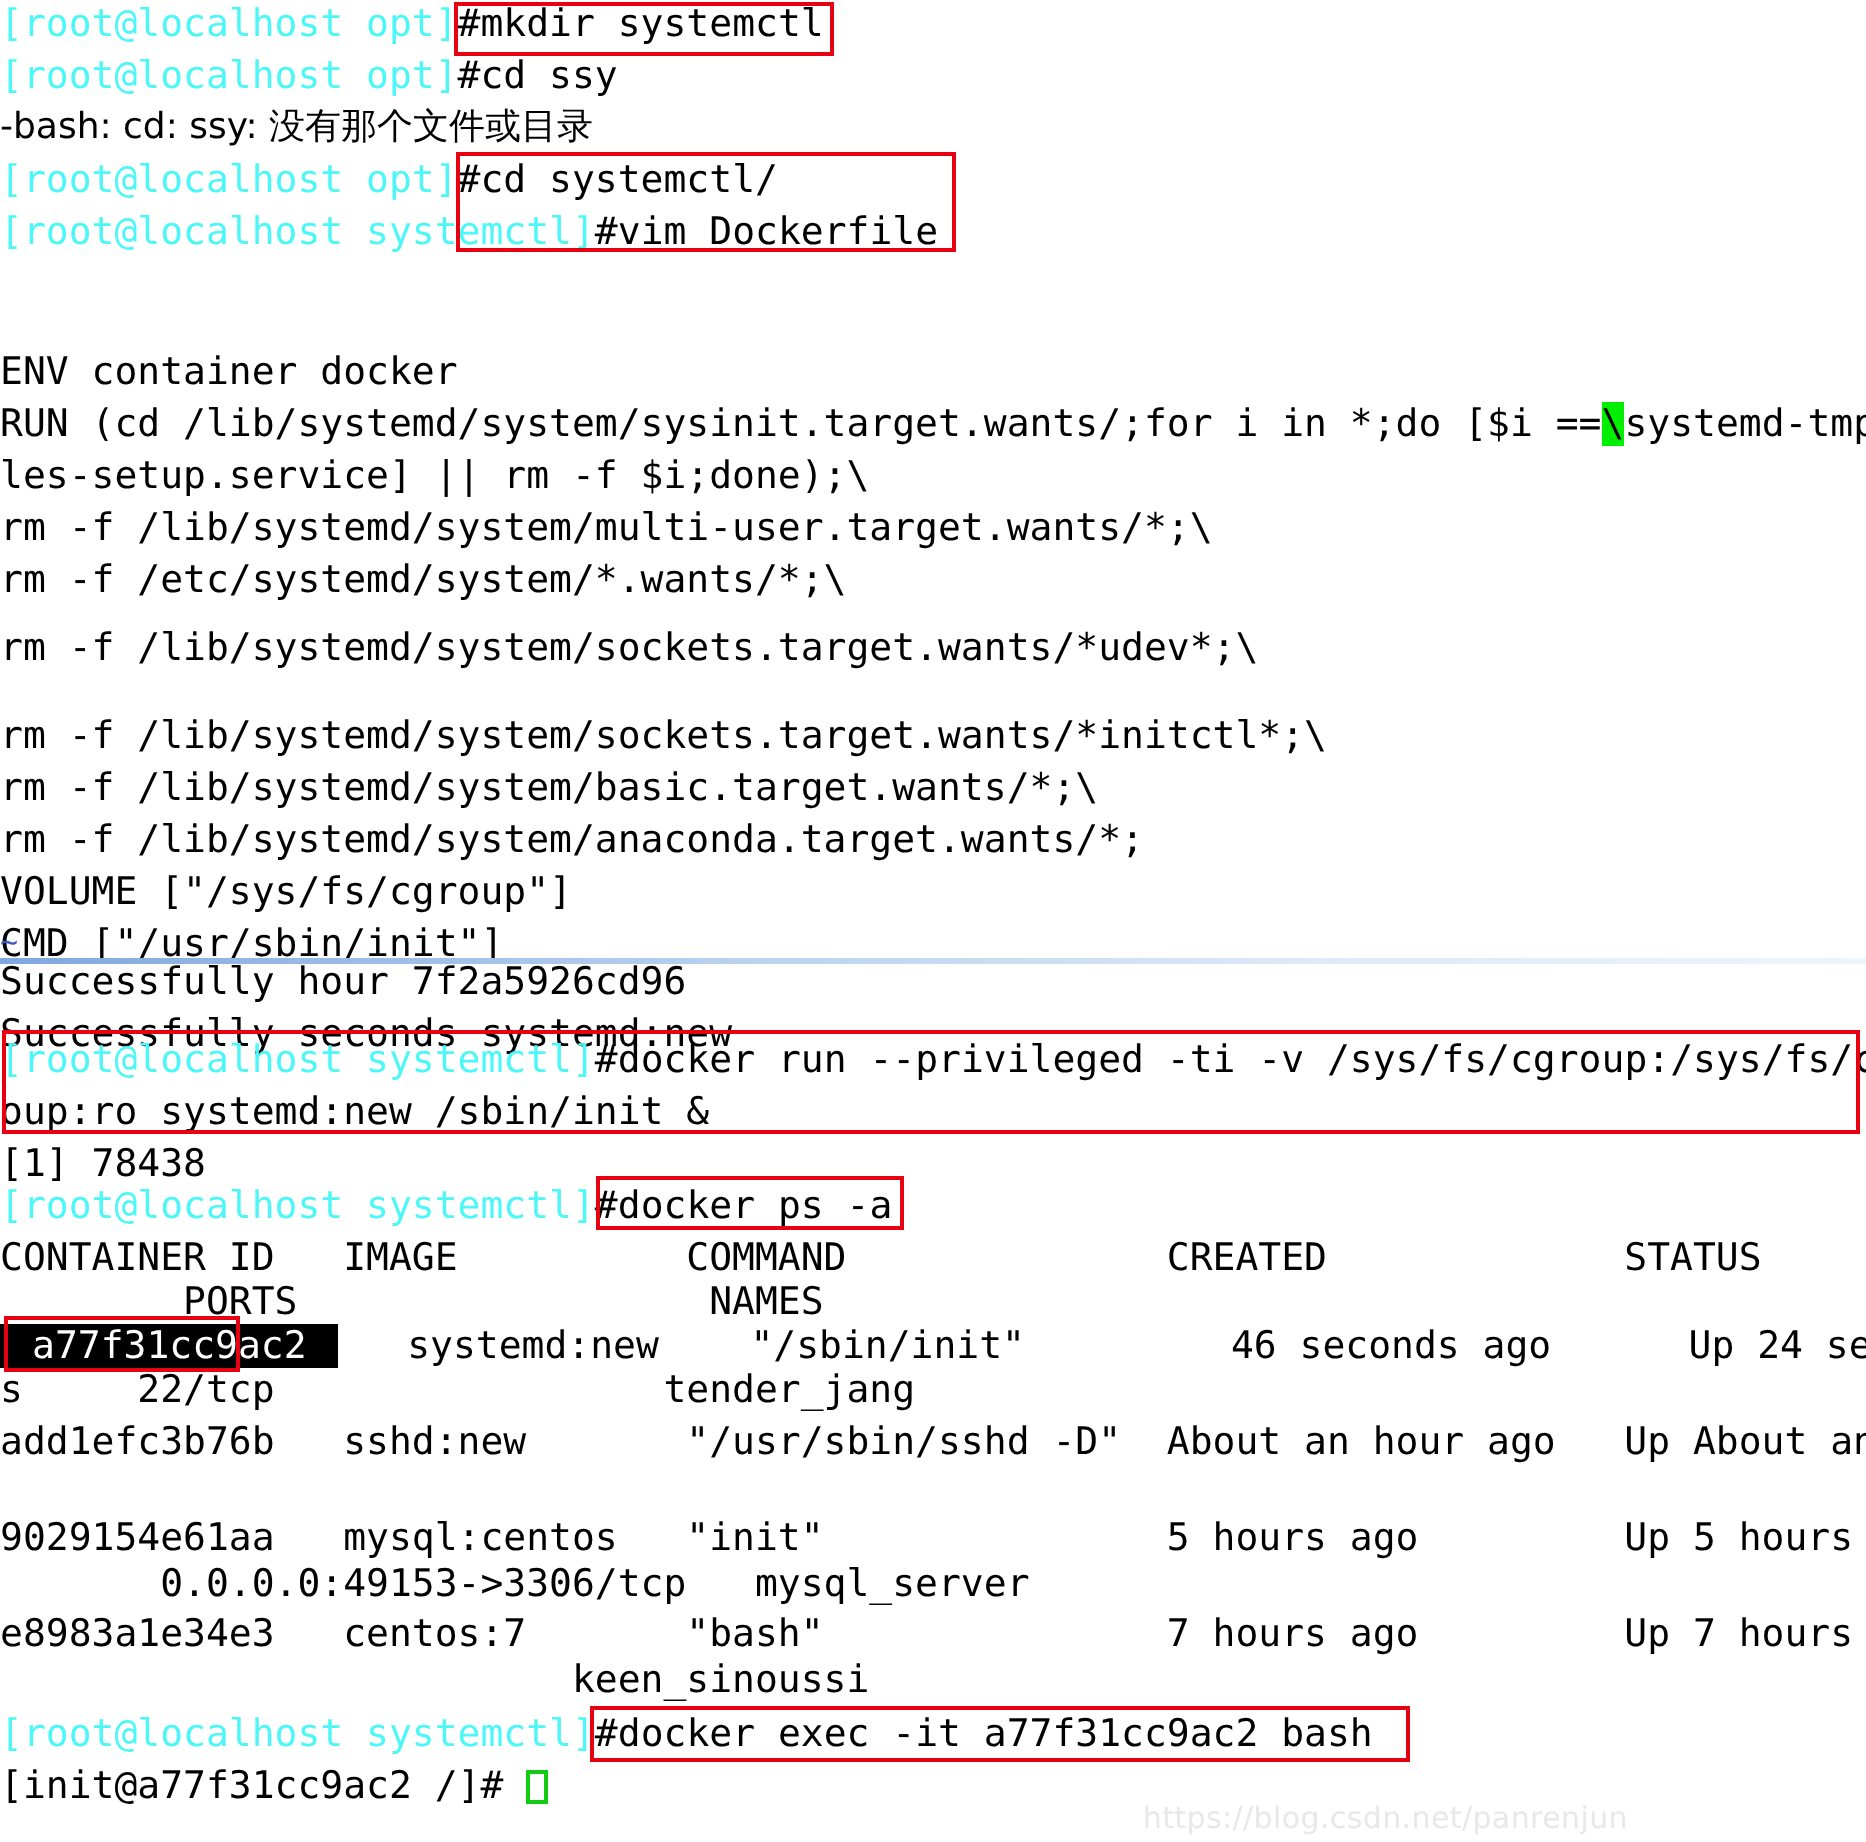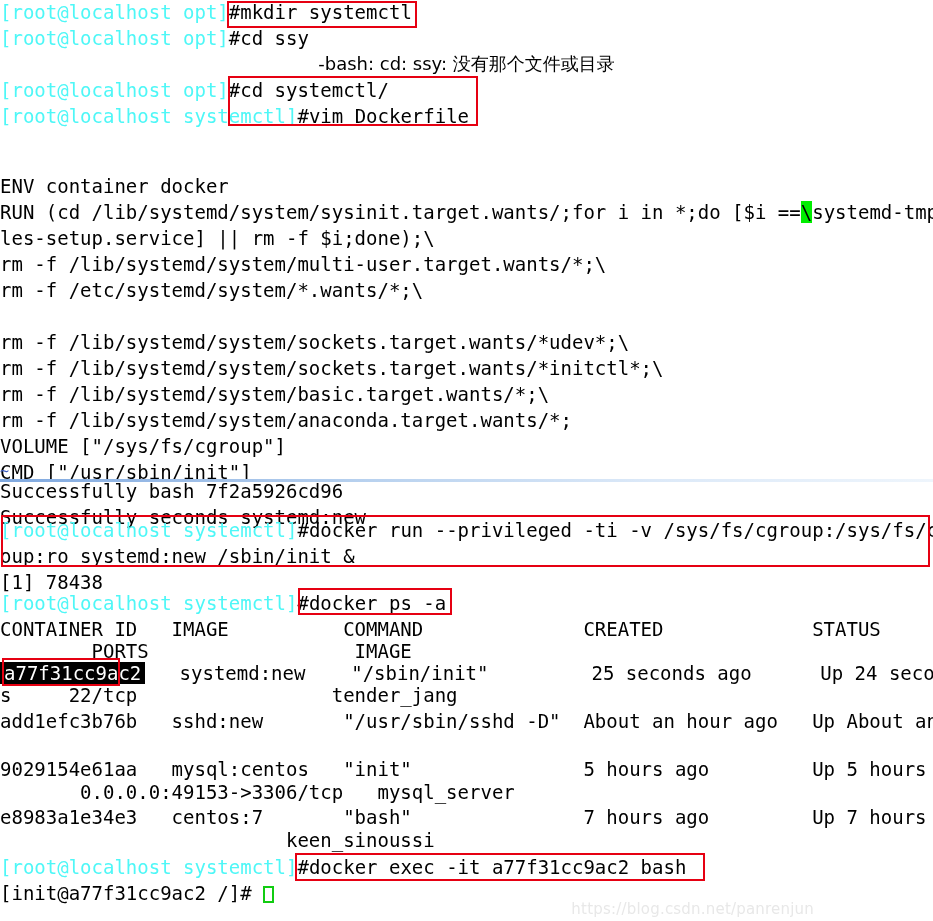--- a/index.html
+++ b/index.html
@@ -41,21 +41,21 @@
   .cmd { color: #000000; }
 
   .hl-green {
     background: #00EE00;
     color: #000000;
   }
 
   .hl-invert {
     background: #000000;
     color: #ffffff;
-    padding: 0 4px;
+    padding: 0 16px;
   }
 
   .tilde {
     color: #3b5bbf;
     font-size: 15px;
   }
 
   
   #vim-separator {
     position: absolute;
@@ -78,21 +78,21 @@
     position: absolute;
     right: 6px;
     bottom: 3px;
     font-family: "DejaVu Sans", "Liberation Sans", sans-serif;
     font-size: 15px;
     color: #e8e8e8;
     letter-spacing: 0.2px;
     white-space: nowrap;
   }
 
-  .cn { font-family: "DejaVu Sans", "Liberation Sans", sans-serif; text-align: center; }
+  .cn { font-family: "DejaVu Sans", "Liberation Sans", sans-serif; }
 
   .cursor-box {
     display: inline-block;
     width: 11px;
     height: 17px;
     border: 2px solid #11cc11;
     box-sizing: border-box;
     vertical-align: -3px;
   }
 </style>
@@ -111,43 +111,43 @@
 
   <div class="line" style="top:104px"><span class="prompt-cyan">[root@localhost systemctl]</span><span class="prompt-hash">#</span><span class="cmd">vim Dockerfile</span></div>
 
   <div class="line" style="top:174px">ENV container docker</div>
 
   <div class="line" style="top:200px"><span>RUN (cd /lib/systemd/system/sysinit.target.wants/;for i in *;do [$i ==</span><span class="hl-green">\</span><span>systemd-tmpfi</span></div>
 
   <div class="line" style="top:226px">les-setup.service] || rm -f $i;done);\</div>
   <div class="line" style="top:252px">rm -f /lib/systemd/system/multi-user.target.wants/*;\</div>
   <div class="line" style="top:278px">rm -f /etc/systemd/system/*.wants/*;\</div>
-  <div class="line" style="top:330px">rm -f /lib/systemd/system/sockets.target.wants/*udev*;\</div>
+  <div class="line" style="top:312px">rm -f /lib/systemd/system/sockets.target.wants/*udev*;\</div>
   <div class="line" style="top:356px">rm -f /lib/systemd/system/sockets.target.wants/*initctl*;\</div>
   <div class="line" style="top:382px">rm -f /lib/systemd/system/basic.target.wants/*;\</div>
   <div class="line" style="top:408px">rm -f /lib/systemd/system/anaconda.target.wants/*;</div>
   <div class="line" style="top:434px">VOLUME ["/sys/fs/cgroup"]</div>
   <div class="line" style="top:460px">CMD ["/usr/sbin/init"]</div>
 
   <div class="line tilde" style="top:462px;line-height:18px">~</div>
   <div id="vim-separator"></div>
 
-  <div class="line" style="top:479px">Successfully bash 7f2a5926cd96</div>
+  <div class="line" style="top:479px">Successfully hour 7f2a5926cd96</div>
   <div class="line" style="top:505px">Successfully seconds systemd:new</div>
 
   <div class="line" style="top:518px"><span class="prompt-cyan">[root@localhost systemctl]</span><span class="prompt-hash">#</span><span class="cmd">docker run --privileged -ti -v /sys/fs/cgroup:/sys/fs/cgr</span></div>
   <div class="line" style="top:544px">oup:ro systemd:new /sbin/init &amp;</div>
   <div class="line" style="top:570px">[1] 78438</div>
 
   <div class="line" style="top:591px"><span class="prompt-cyan">[root@localhost systemctl]</span><span class="prompt-hash">#</span><span class="cmd">docker ps -a</span></div>
 
   <div class="line" style="top:617px">CONTAINER ID   IMAGE          COMMAND              CREATED             STATUS</div>
-  <div class="line" style="top:639px">        PORTS                  IMAGE</div>
+  <div class="line" style="top:639px">        PORTS                  NAMES</div>
 
-  <div class="line" style="top:661px"><span class="hl-invert">a77f31cc9ac2</span><span>   </span><span>systemd:new</span><span>    </span><span>"/sbin/init"</span><span>         </span><span>25 seconds ago</span><span>      </span><span>Up 24 second</span></div>
+  <div class="line" style="top:661px"><span class="hl-invert">a77f31cc9ac2</span><span>   </span><span>systemd:new</span><span>    </span><span>"/sbin/init"</span><span>         </span><span>46 seconds ago</span><span>      </span><span>Up 24 second</span></div>
 
   <div class="line" style="top:683px">s     22/tcp                 tender_jang</div>
 
   <div class="line" style="top:709px">add1efc3b76b   sshd:new       "/usr/sbin/sshd -D"  About an hour ago   Up About an</div>
 
   <div class="line" style="top:757px">9029154e61aa   mysql:centos   "init"               5 hours ago         Up 5 hours</div>
   <div class="line" style="top:780px">       0.0.0.0:49153-&gt;3306/tcp   mysql_server</div>
 
   <div class="line" style="top:805px">e8983a1e34e3   centos:7       "bash"               7 hours ago         Up 7 hours</div>
   <div class="line" style="top:828px">                         keen_sinoussi</div>

